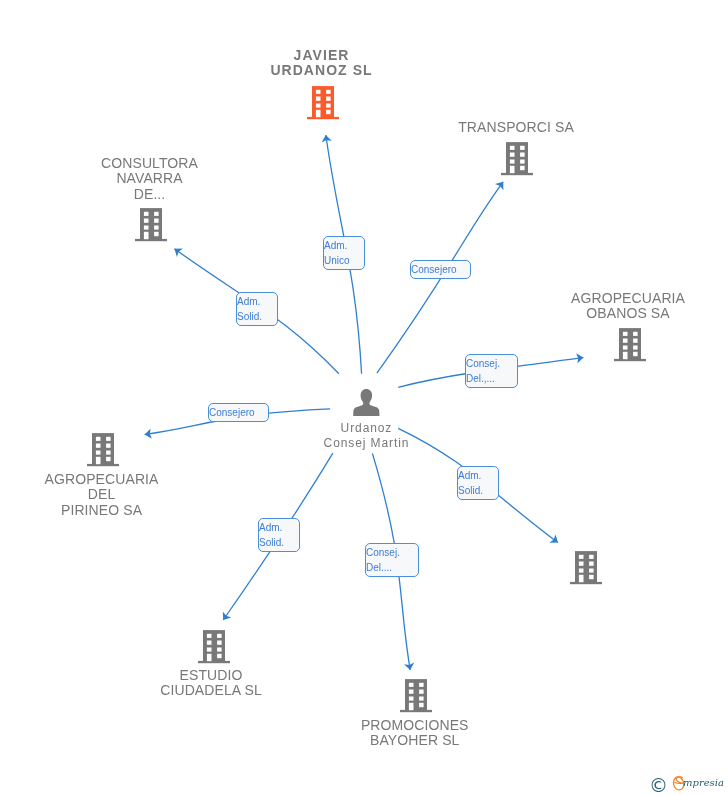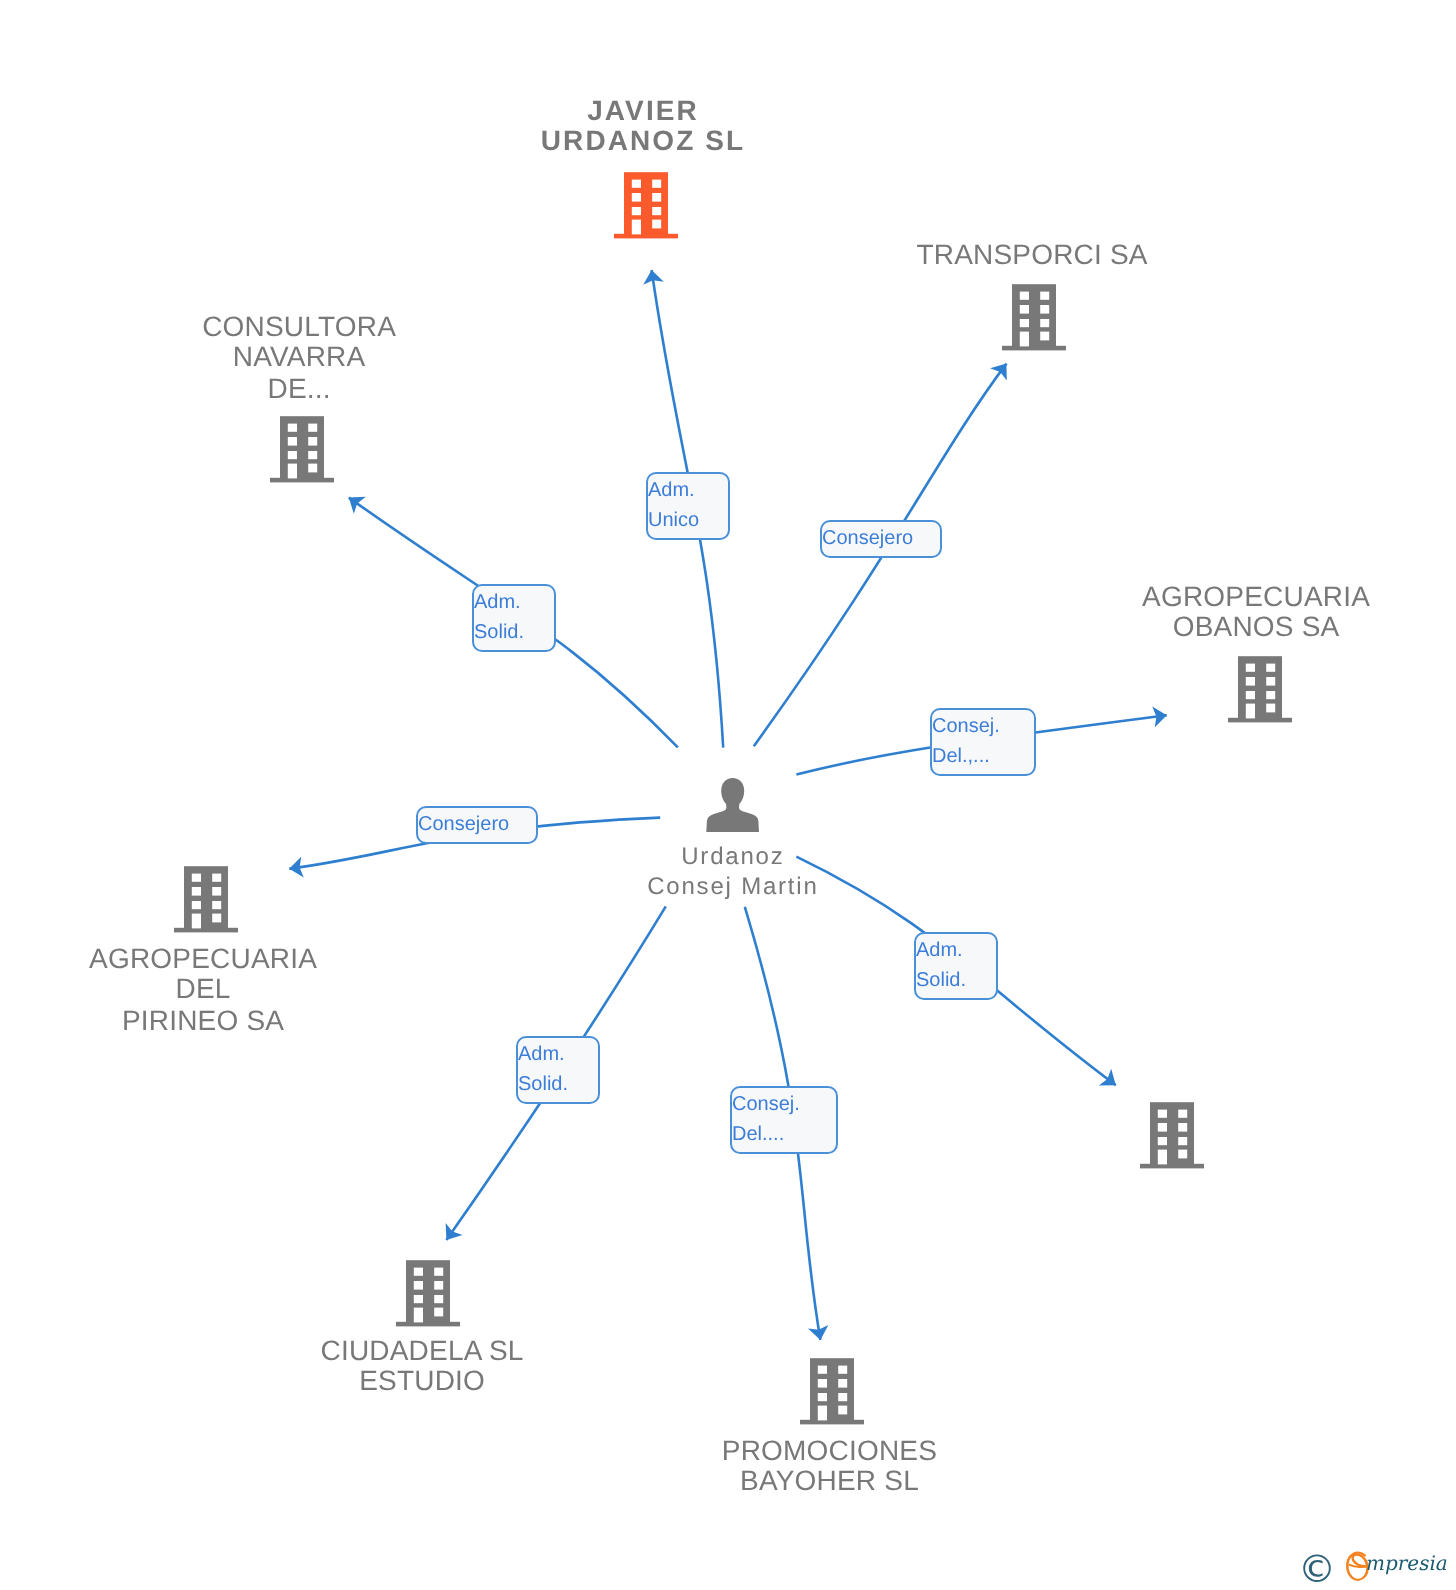--- a/index.html
+++ b/index.html
@@ -171,22 +171,22 @@
         <rect x="19.1" y="3.8" width="4.5" height="4.1"></rect>
       <rect x="8.9" y="10.5" width="4.6" height="4.3"></rect>
         <rect x="19.1" y="10.5" width="4.5" height="4.3"></rect>
       <rect x="8.9" y="17.5" width="4.6" height="4.1"></rect>
         <rect x="19.1" y="17.5" width="4.5" height="4.1"></rect>
       <rect x="8.9" y="23.8" width="4.6" height="7.4"></rect>
         <rect x="19.1" y="23.8" width="4.5" height="4.4"></rect>
     </g>
   </svg>
   <div class="node-label" style="left:111.0px;top:668.0px;width:200px;">
+    <div>ESTUDIO</div>
     <div>CIUDADELA SL</div>
-    <div>ESTUDIO</div>
   </div>
 
   <svg class="node-icon" style="left:400px;top:679px;" width="32" height="34" viewBox="0 0 32 34">
     <g fill="#787878">
       <rect x="5" y="0.1" width="22" height="31.2"></rect>
       <rect x="0" y="30.9" width="32" height="2.3"></rect>
     </g>
     <g fill="#ffffff">
       <rect x="8.9" y="3.8" width="4.6" height="4.1"></rect>
         <rect x="19.1" y="3.8" width="4.5" height="4.1"></rect>

